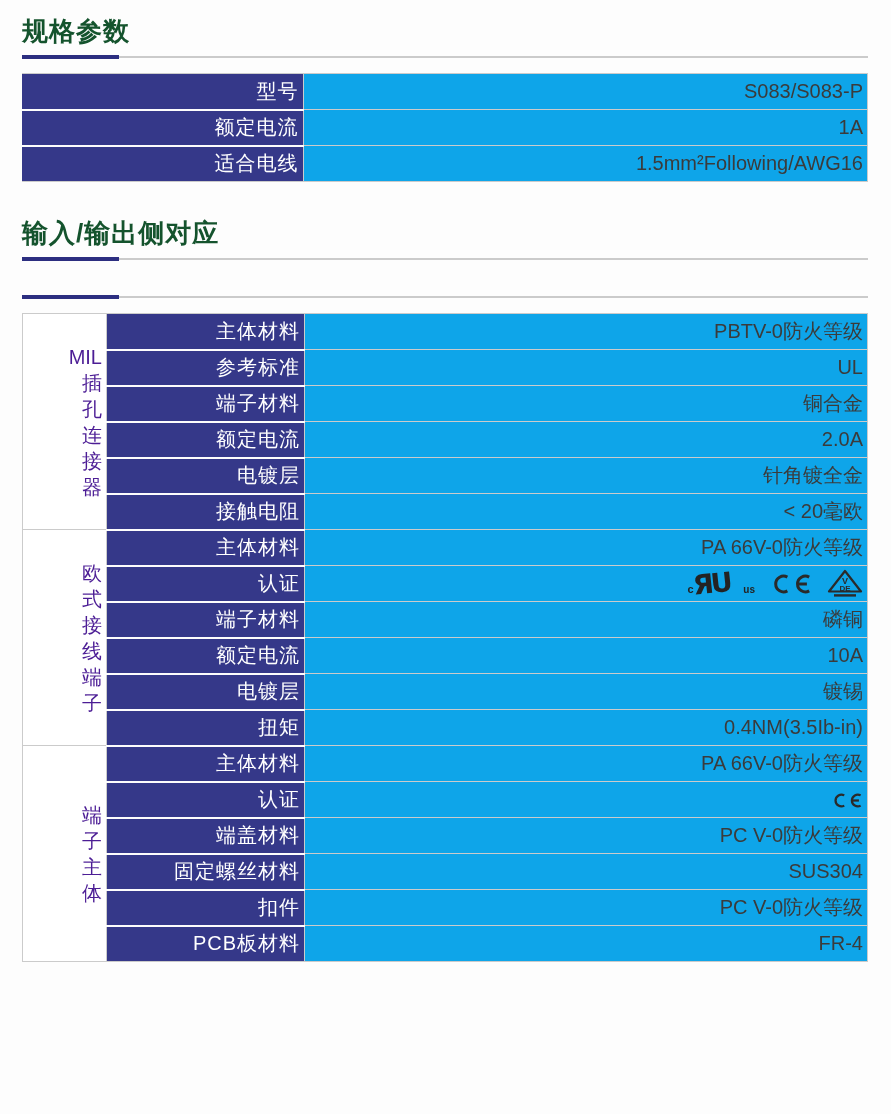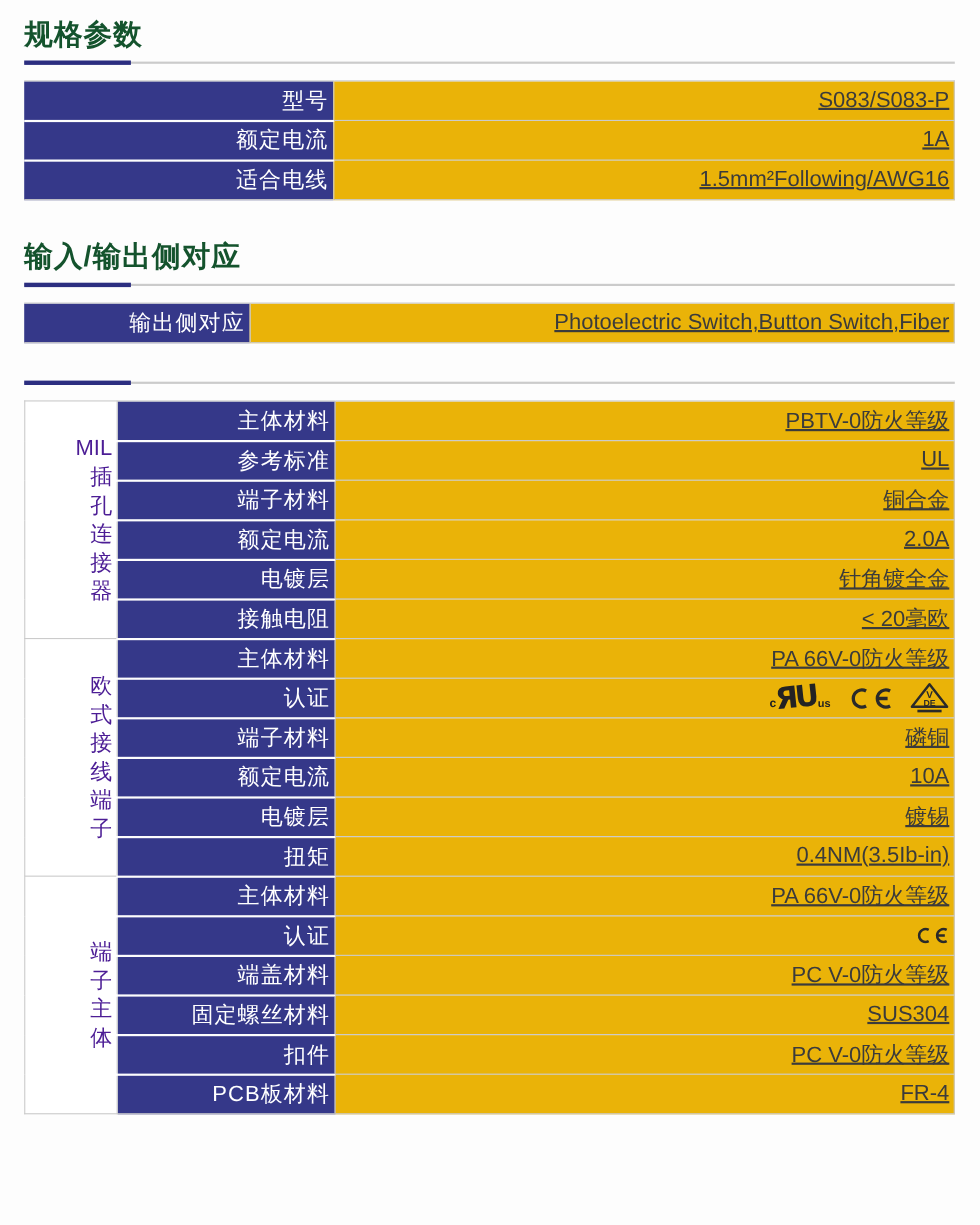--- a/index.html
+++ b/index.html
@@ -43,42 +43,41 @@
     background:#353889;
     color:#ffffff;
     border-top:2px solid #c2410c;
     border-bottom:2px solid #fdfdfd;
     letter-spacing:1px;
   }
   tr:first-child td.lbl{border-top:1.6px solid #cbcbcb;}
   tr:last-child td.lbl{border-bottom:1.6px solid #cbcbcb;}
   td.val{
     border:1.6px solid #cbcbcb;
-    background:#eab308;
+    background:#0ea5e9;
     color:#3b3b3b;
-    text-decoration:underline;
   }
   td.grp{
     border:1.6px solid #cbcbcb;
     background:#ffffff;
     color:#4c1d95;
     font-size:17px;
   }
   td.grp div{line-height:26px;}
 
   
   .logo-row{display:inline-flex;align-items:center;gap:15px;vertical-align:middle;}
   .ul-mark{display:inline-flex;align-items:flex-end;color:#232323;line-height:1;}
   .ul-c{font-size:11px;font-weight:bold;margin-right:-1px;padding-bottom:2px;}
   .ul-ru{
     font-size:27px;font-weight:900;letter-spacing:-3px;
     display:inline-block;transform:rotate(-6deg);
     font-family:"DejaVu Sans","Liberation Sans",sans-serif;
   }
-  .ul-us{font-size:10px;font-weight:bold;margin-left:2px;padding-bottom:2px;}
+  .ul-us{font-size:10px;font-weight:bold;margin-left:14px;padding-bottom:2px;}
   .cert-svg{display:block;}
 </style>
 </head>
 <body>
 
 <div class="page">
 
   <div class="section">
     <h2 class="section-title">规格参数</h2>
     <div class="rule">
@@ -106,32 +105,20 @@
         </tbody>
     </table>
   </div>
 
   <div class="section">
     <h2 class="section-title">输入/输出侧对应</h2>
     <div class="rule">
       <span class="rule-line"></span>
       <span class="rule-accent"></span>
     </div>
-    <table class="spec-table">
-      <colgroup>
-          <col style="width:205px">
-          <col>
-        </colgroup>
-      <tbody id="io-body">
-          <tr>
-            <td class="lbl">输出侧对应</td>
-            <td class="val">Photoelectric Switch,Button Switch,Fiber</td>
-          </tr>
-        </tbody>
-    </table>
   </div>
 
   <div class="section">
     <div class="rule">
       <span class="rule-line"></span>
       <span class="rule-accent"></span>
     </div>
     <table class="spec-table">
       <colgroup>
           <col style="width:84px">

